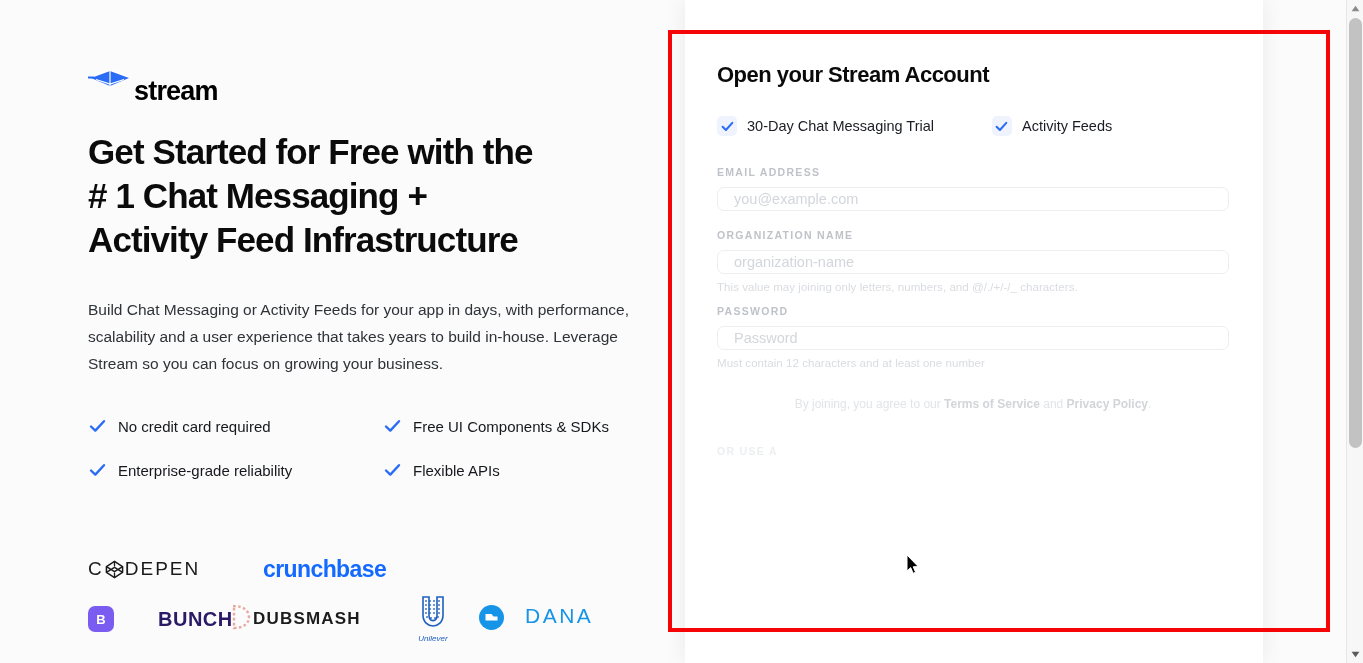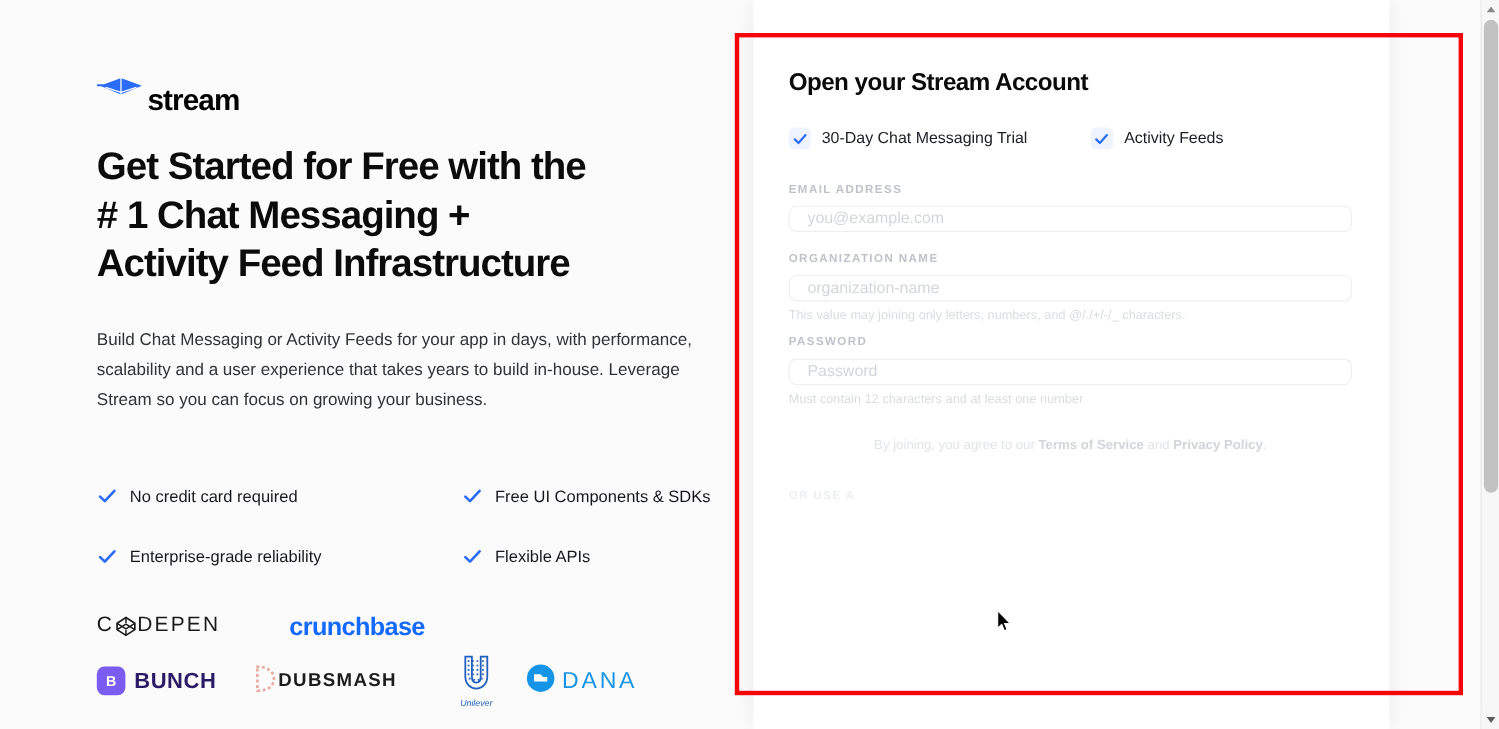--- a/index.html
+++ b/index.html
@@ -43,26 +43,25 @@
   .headline div { white-space: nowrap; }
 
   .subcopy {
     position: absolute; left: 0; top: 296px;
     width: 570px;
     font-size: 15.5px; line-height: 27px;
     color: #2f3338;
   }
 
   .feature-grid {
-    position: absolute; left: 0; top: 442px;
+    position: absolute; left: 0; top: 417px;
     width: 570px;
     display: grid;
     grid-template-columns: 295px 1fr;
     row-gap: 26px;
-    gap: 37px;
   }
   .feature {
     display: flex; align-items: center; gap: 12px;
     font-size: 15px; color: #16181d;
   }
   .chk {
     width: 18px; height: 18px; flex: 0 0 18px;
     display: flex; align-items: center; justify-content: center;
   }
   .chk svg { display: block; }
@@ -87,29 +86,29 @@
   .codepen .cp-mark { margin: 0 1px; display:inline-flex; }
 
   .crunchbase { font-size: 23px; font-weight: 600; letter-spacing: -0.6px; color: #146aff; }
 
   .bunch { display:flex; align-items:center; gap:8px; }
   .bunch-badge {
     width: 26px; height:26px; border-radius: 7px;
     background: #7b5cf0; color:#fff; font-size: 13px; font-weight:700;
     display:flex; align-items:center; justify-content:center;
   }
-  .bunch-word { font-size: 20px; font-weight: 800; letter-spacing: 0.5px; color: #2b1a66; }
+  .bunch-word { font-size: 20px; font-weight: 800; letter-spacing: 0.5px; color: #2b1a66; margin-left: 36px; }
 
   .dubsmash { display:flex; align-items:center; gap:1px; }
   .dubsmash-word { font-size: 17px; font-weight: 800; letter-spacing: 1.2px; color: #1c1c1c; }
 
   .unilever { display:flex; flex-direction:column; align-items:center; }
   .unilever-cap { font-size: 8px; color:#1f5fbf; margin-top:1px; font-style: italic;}
 
-  .dana { display:flex; align-items:center; gap:6px; }
+  .dana { display:flex; align-items:flex-start; gap:20px; }
   .dana-word { font-size: 21px; font-weight: 500; letter-spacing: 2.5px; color: #1694e8; }
 
   
   .panel-wrap {
     position: absolute;
     left: 685px; top: 0;
     width: 578px; height: 663px;
     background: #ffffff;
     box-shadow: 0 0 22px rgba(20,30,60,0.07);
   }

